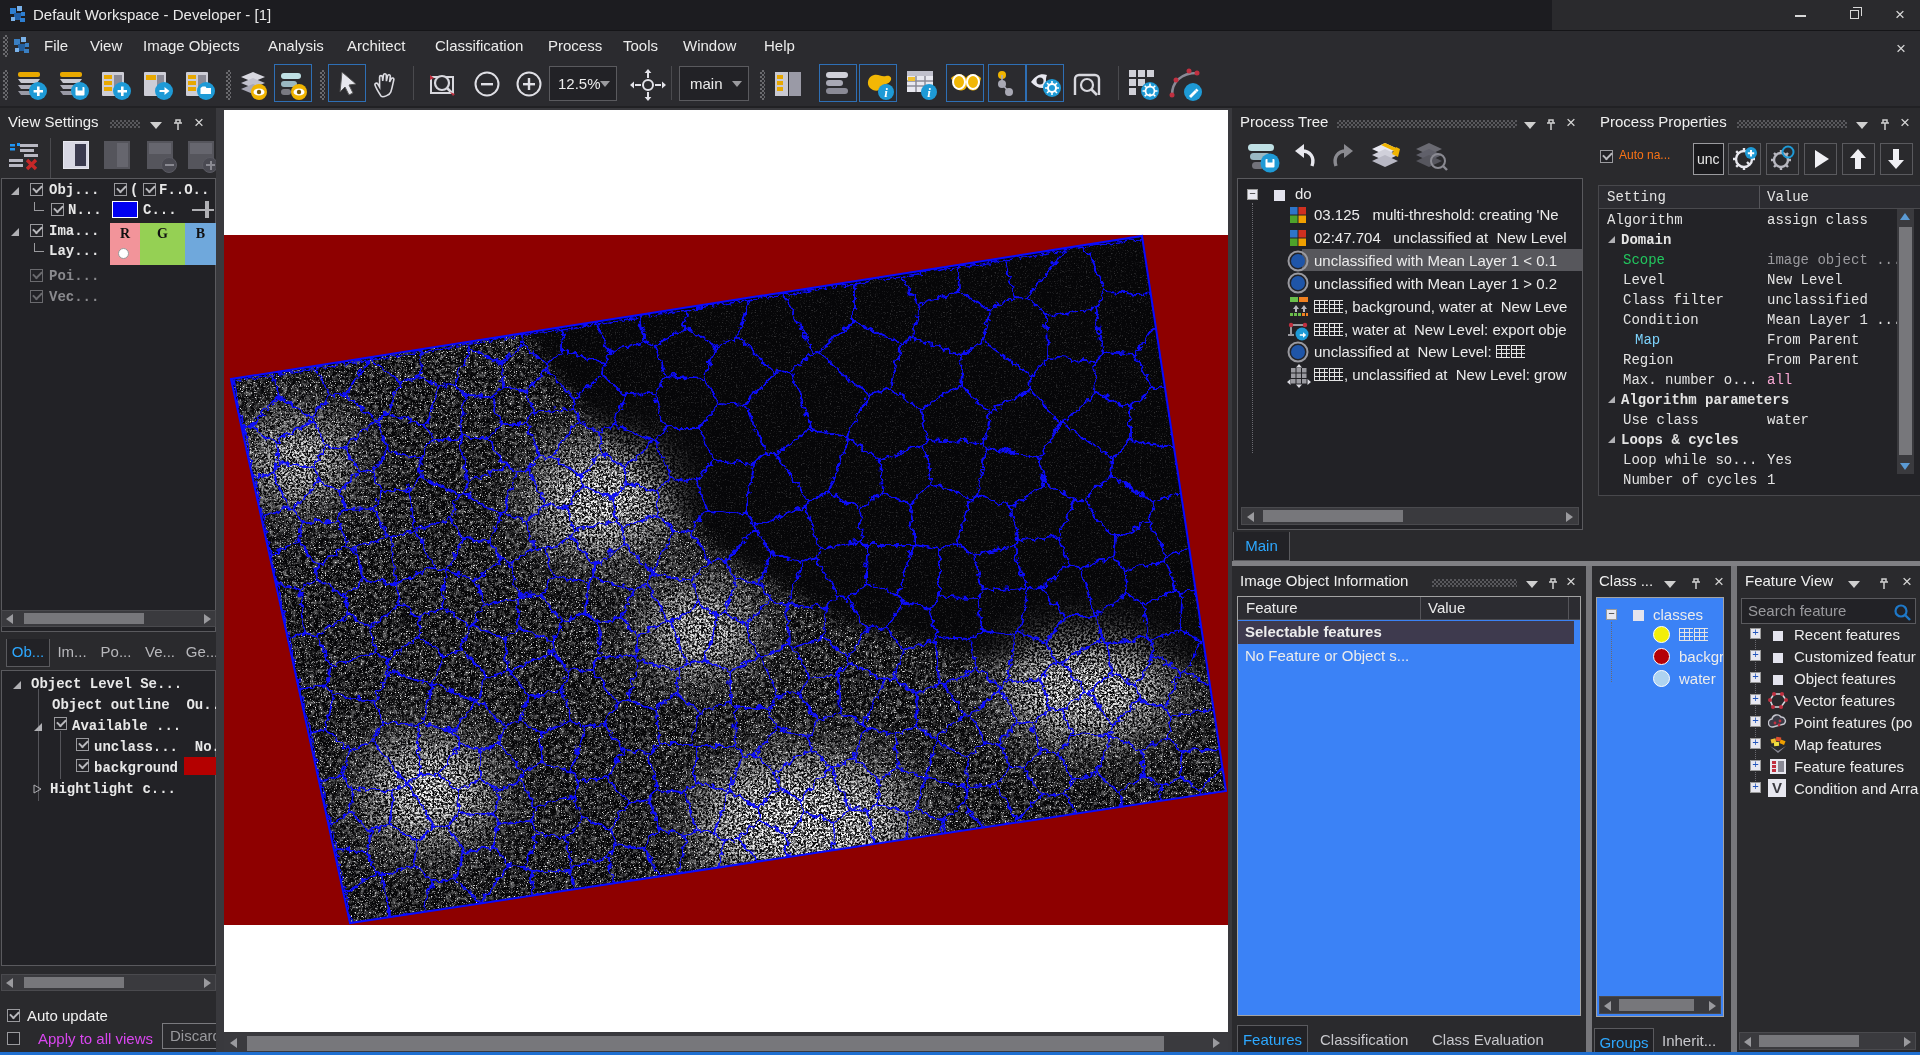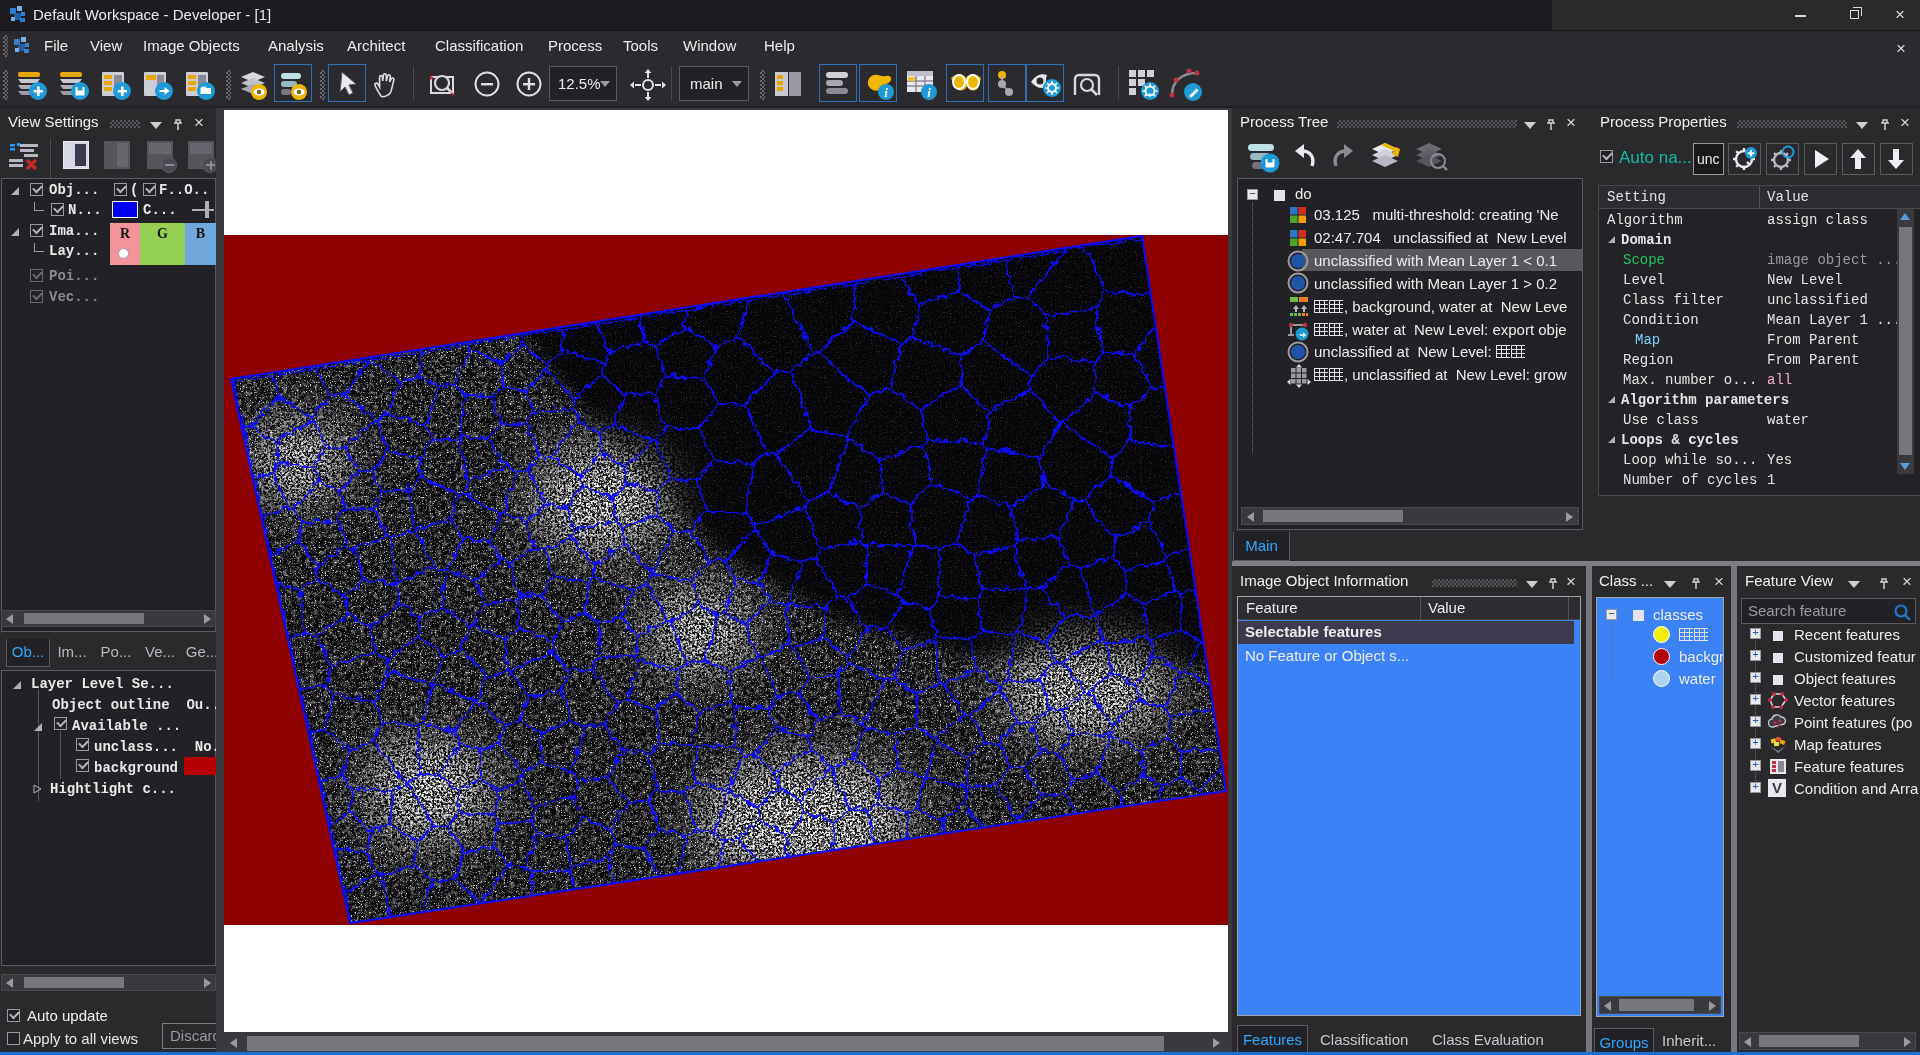--- a/index.html
+++ b/index.html
@@ -373,21 +373,21 @@
  <div class="tab act" style="left:6px;top:531px;width:44px">Ob...</div>
  <div class="tab" style="left:50px;top:531px;width:44px">Im...</div>
  <div class="tab" style="left:94px;top:531px;width:44px">Po...</div>
  <div class="tab" style="left:138px;top:531px;width:44px">Ve...</div>
  <div class="tab" style="left:182px;top:531px;width:40px">Ge...</div>
 
  <div class="inner" style="left:1px;top:562px;width:215px;height:296px;font-family:'Liberation Mono',monospace;font-weight:bold;font-size:14px;color:#e8e8e8">
   <svg class="abs" style="left:10px;top:9px" width="10" height="10">
           <path d="M9 1v8H1z" fill="#b0b0b4"></path>
         </svg>
-  <span class="abs" style="left:29px;top:5px">Layer Level Se...</span>
+  <span class="abs" style="left:29px;top:5px">Object Level Se...</span>
   <div class="abs" style="left:36px;top:18px;width:1px;height:112px;background:#55555a"></div>
   <span class="abs" style="left:50px;top:26px">Object outline&nbsp; Ou..</span>
   <svg class="abs" style="left:31px;top:51px" width="10" height="10">
           <path d="M9 1v8H1z" fill="#b0b0b4"></path>
         </svg>
   <div class="cb ck" style="left:52px;top:46px"></div>
         <span class="abs" style="left:70px;top:47px">Available ...</span>
   <div class="abs" style="left:58px;top:60px;width:1px;height:48px;background:#55555a"></div>
   <div class="cb ck" style="left:74px;top:67px"></div>
         <span class="abs" style="left:92px;top:68px">unclass...&nbsp; No..</span>
@@ -401,21 +401,21 @@
  </div>
 
  <div class="hscroll" style="left:1px;top:866px;width:215px;height:17px">
   <div class="sarrow sa-l" style="left:4px;top:3px"></div>
         <div class="sarrow sa-r" style="right:4px;top:3px"></div>
   <div class="hthumb" style="left:22px;width:100px"></div>
  </div>
  <div class="cb ck" style="left:7px;top:901px"></div>
       <span class="abs" style="left:27px;top:899px;color:#f0f0f0;font-size:15px">Auto update</span>
  <div class="cb" style="left:7px;top:924px"></div>
-      <span class="abs" style="left:23px;top:922px;color:#e5e5e5;font-size:15px">Apply to all views</span>
+      <span class="abs" style="left:38px;top:922px;color:#d946ef;font-size:15px">Apply to all views</span>
  <div class="abs" style="left:162px;top:915px;width:60px;height:26px;border:1px solid #7a7a7e;color:#9a9a9e;font-size:15px;line-height:24px;padding-left:7px">Discard</div>
 </div>
 <div class="abs" style="left:216px;top:108px;width:6px;height:947px;background:#39393d"></div>
 
 <div class="abs" style="left:222px;top:108px;width:1010px;height:947px;background:#39393d">
  <div class="abs" style="left:2px;top:2px;width:1004px;height:922px;background:#ffffff"></div>
  <svg class="abs" style="left:2px;top:2px" width="1004" height="922">
   <defs>
    <clipPath id="quad">
             <polygon points="7,269 918,126 1002,681 126,813"></polygon>
@@ -906,21 +906,21 @@
 <div class="abs" style="left:1592px;top:108px;width:328px;height:453px;background:#2a2a2d">
  <span class="ptitle" style="left:8px;top:5px">Process Properties</span>
  <div class="pgrip" style="left:145px;top:12px;width:110px"></div>
  <div class="parrow" style="left:264px;top:14px"></div>
  <svg class="abs" style="left:287px;top:11px" width="12" height="13">
         <path d="M2 4h8M6 4v7M4 1h4v3H4z" stroke="#cfcfcf" stroke-width="1.5" fill="none"></path>
       </svg>
  <span class="px" style="left:308px;top:8px">×</span>
 
  <div class="cb ck" style="left:8px;top:42px"></div>
-      <span class="abs" style="left:27px;top:40px;color:#14b8a6;font-size:17px">Auto na...</span>
+      <span class="abs" style="left:27px;top:40px;color:#f97316;font-size:12px">Auto na...</span>
  <div class="abs" style="left:101px;top:35px;width:31px;height:32px;background:#1a1a1d;border:1px solid #9a9a9e;color:#e8e8e8;font-size:14px;line-height:30px;padding-left:3px">unc</div>
  <div class="abs" style="left:136px;top:35px;width:33px;height:32px;border:1px solid #5a5a5e"><svg width="31" height="30">
           <circle cx="15" cy="15" r="8" fill="none" stroke="#e8e8ee" stroke-width="2.4"></circle>
           <g stroke="#e8e8ee" stroke-width="2.4">
             <path d="M15 4v4M15 22v4M4 15h4M22 15h4M7.2 7.2l2.8 2.8M20.8 20.8L18 18M22.8 7.2L20 10M7.2 22.8L10 20"></path>
           </g>
           <circle cx="22" cy="9" r="6" fill="#1e9ad6"></circle>
           <path d="M21 6h2v2.2h2.2v2H23v2.2h-2v-2.2h-2.2v-2H21z" fill="#fff"></path>
         </svg></div>
  <div class="abs" style="left:174px;top:35px;width:33px;height:32px;border:1px solid #5a5a5e"><svg width="31" height="30">

